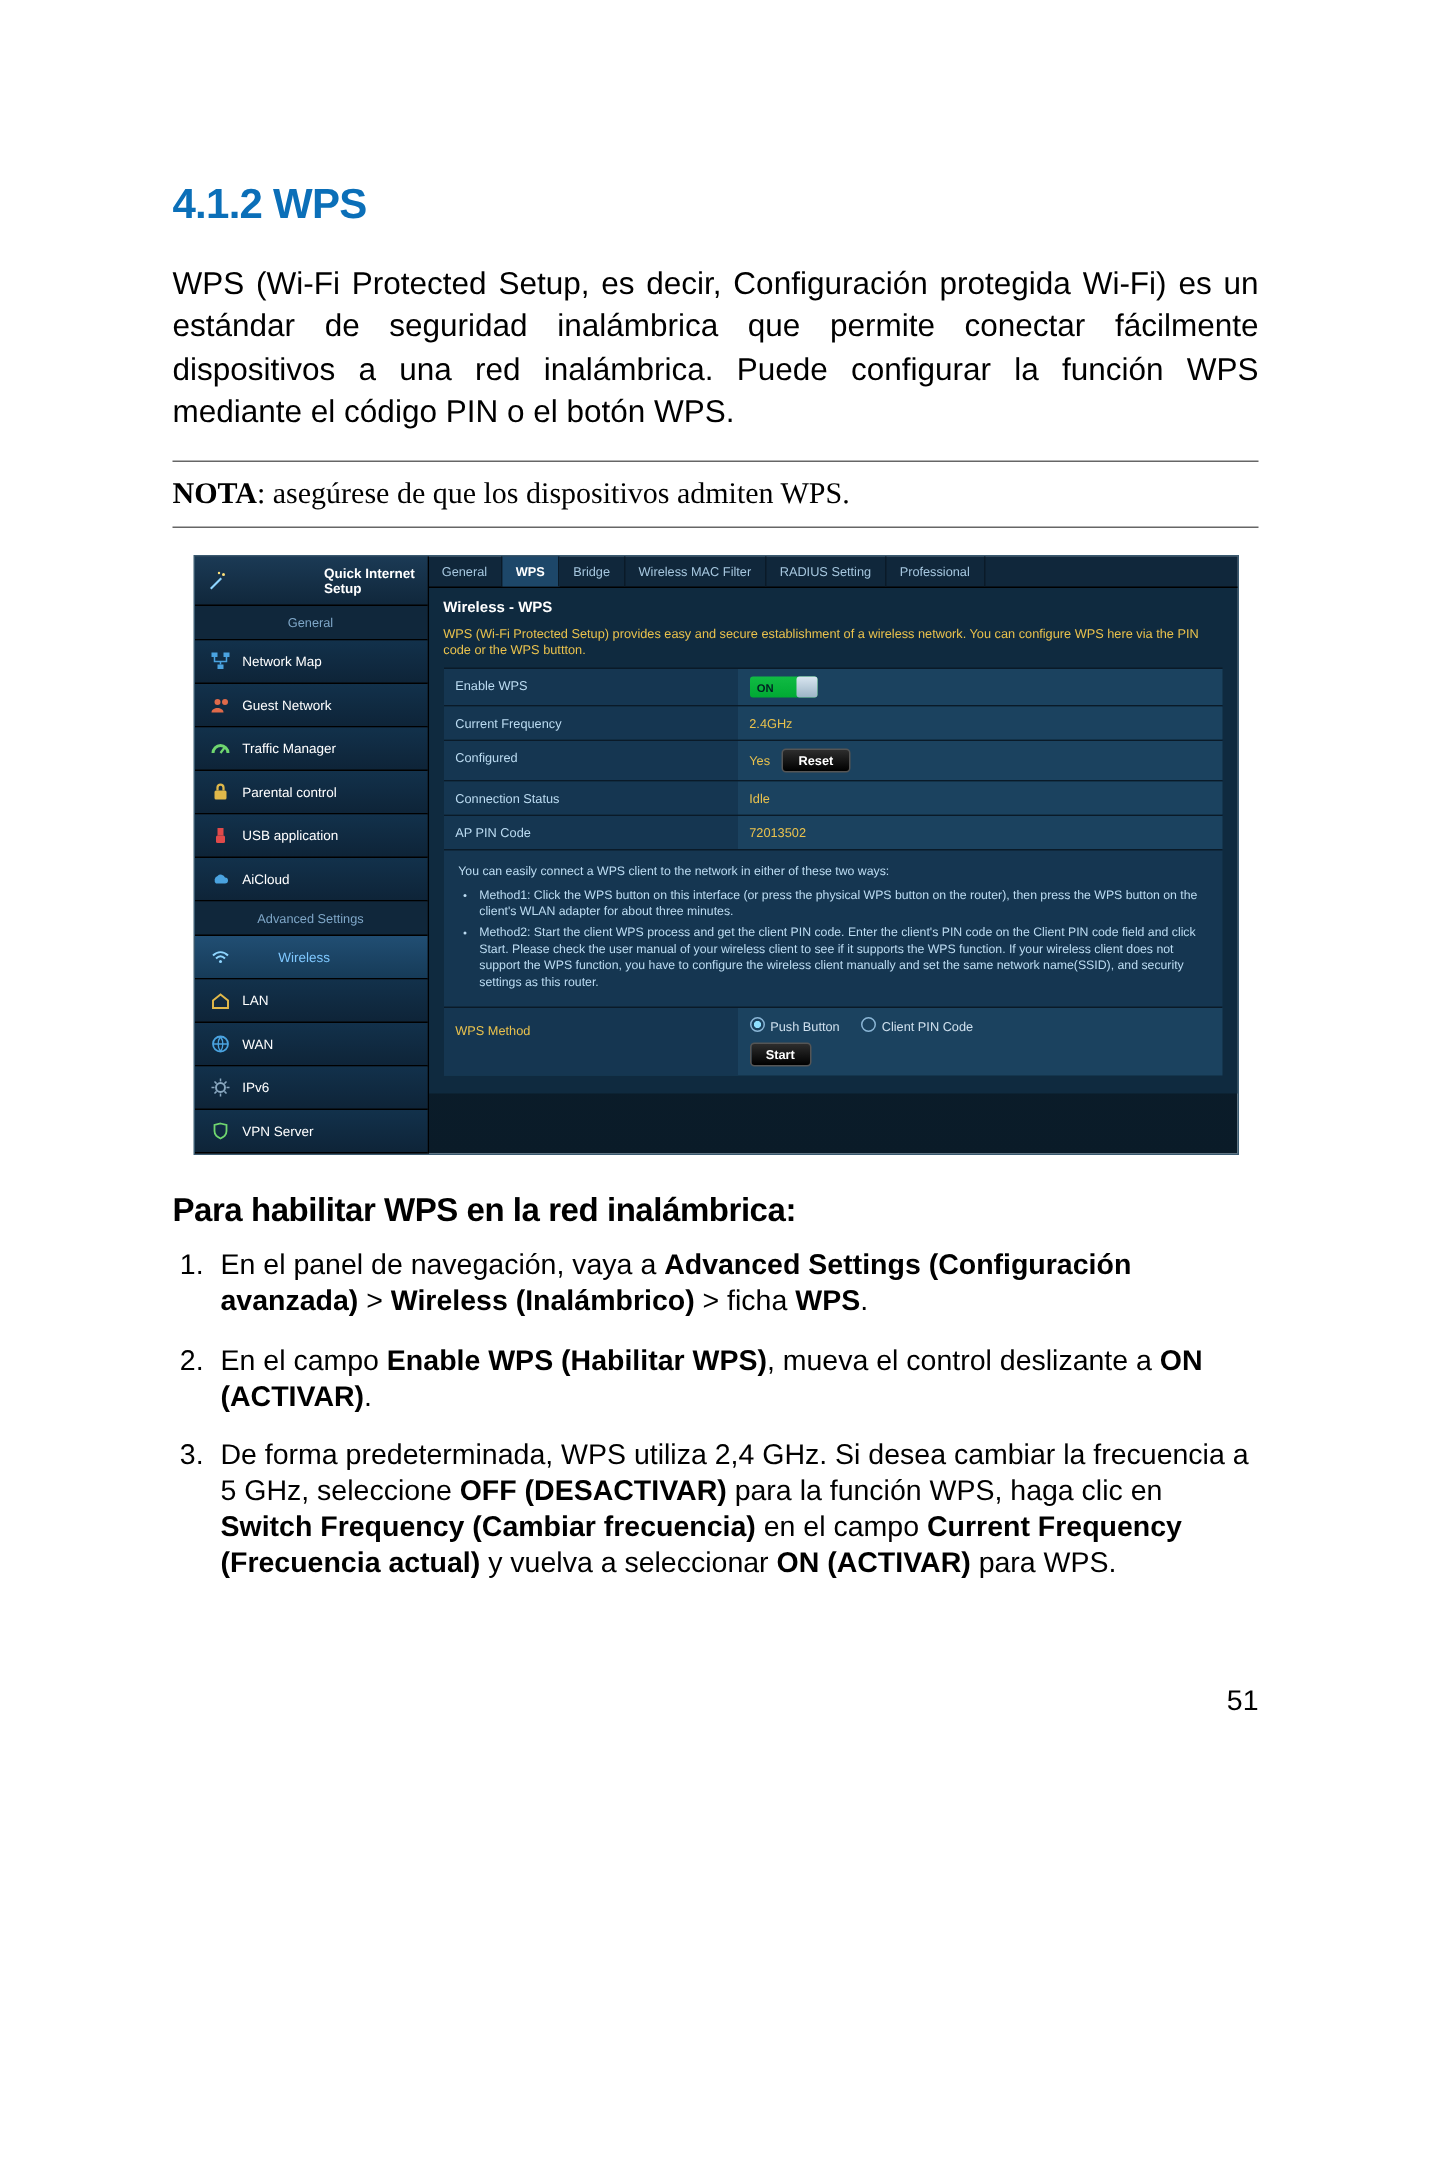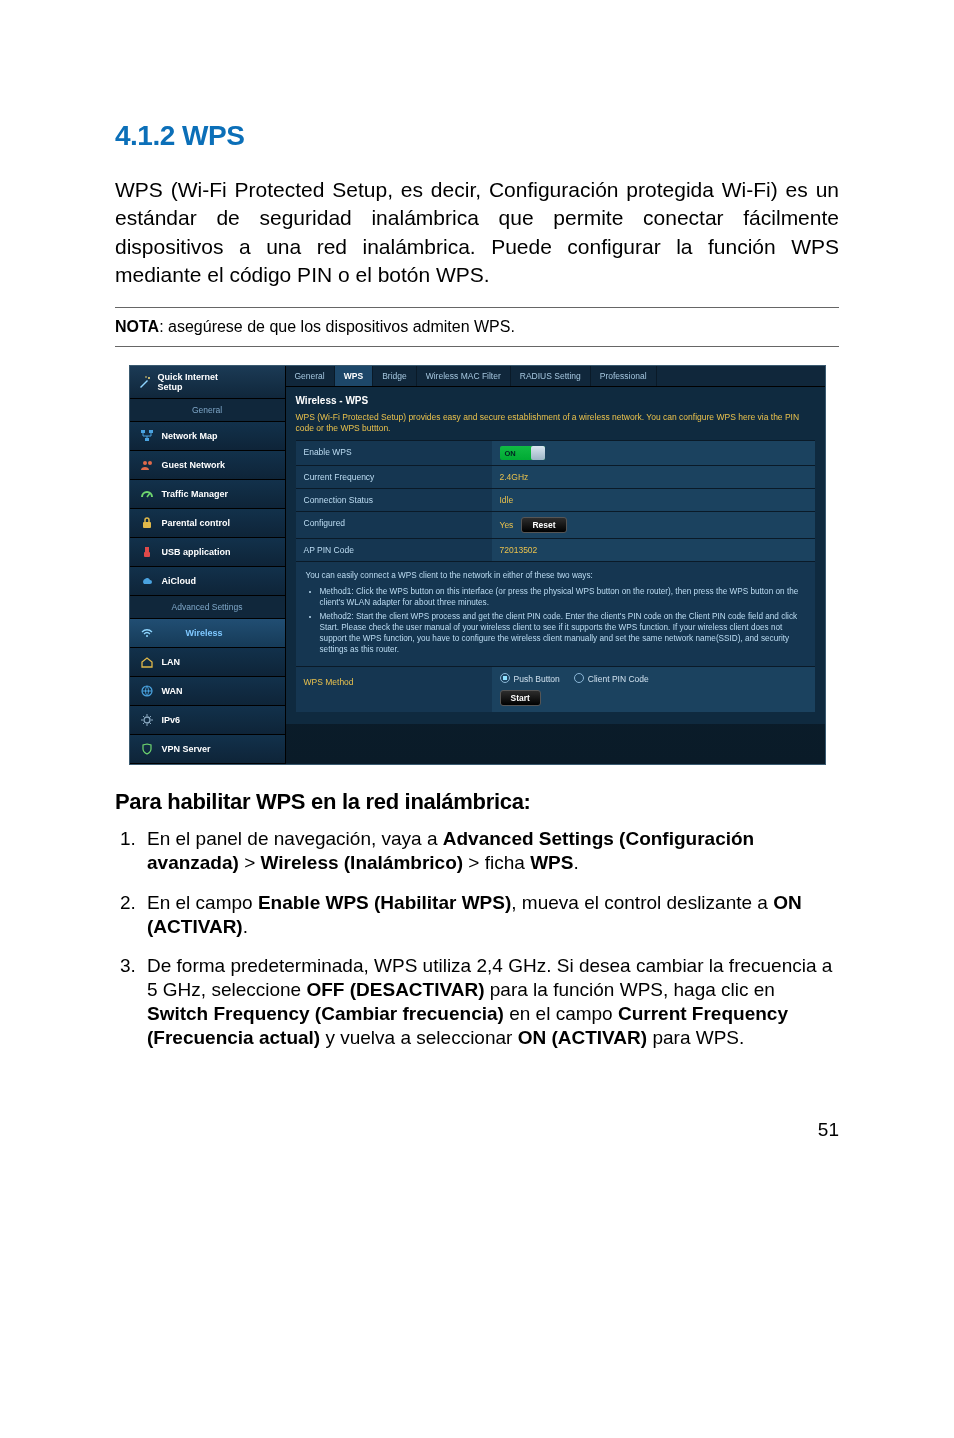--- a/index.html
+++ b/index.html
@@ -26,22 +26,23 @@
     line-height: 1.35;
     text-align: justify;
     margin: 0 0 18px 0;
   }
   hr.sep {
     border: none;
     border-top: 1px solid #666;
     margin: 0;
   }
   .note {
-    font-size: 16px;
+    font-size: 20px;
     padding: 10px 0;
+    font-family: Liberation Serif, serif;
   }
   .note b { font-weight: 700; }
   
   .router-shot {
     width: 695px;
     margin: 18px auto 24px auto;
     background: linear-gradient(#0d2233, #0a1b28);
     border: 1px solid #3a5a70;
     font-family: Arial, sans-serif;
     font-size: 9px;
@@ -55,37 +56,38 @@
   }
   .rs-qis {
     display: flex;
     align-items: center;
     gap: 6px;
     padding: 6px 8px;
     color: #fff;
     font-weight: 700;
     border-bottom: 1px solid #000;
     background: linear-gradient(#1b3a55, #10273b);
+    justify-content: space-between;
   }
   .rs-qis svg { flex: 0 0 auto; }
   .rs-heading {
     text-align: center;
     padding: 6px 0;
     color: #7fa7c8;
     background: #10273b;
     border-bottom: 1px solid #000;
     font-size: 8.5px;
   }
   .rs-item {
     display: flex;
     align-items: center;
     gap: 8px;
     padding: 7px 10px;
     color: #fff;
-    font-weight: 700;
+    font-weight: 400;
     border-bottom: 1px solid #000;
     background: linear-gradient(#12314b, #0e2438);
   }
   .rs-item.active { background: linear-gradient(#214e73, #163b58); gap: 32px; }
   .rs-item.subactive { color: #7fc8ff; }
   .rs-icon { width: 14px; height: 14px; display: inline-flex; align-items: center; justify-content: center; }
   .rs-main { flex: 1; display: flex; flex-direction: column; }
   .rs-topbar {
     display: flex;
     align-items: center;
@@ -371,29 +373,29 @@
             <div class="rs-toggle">
                 <span>ON</span>
               </div>
           </div>
         </div>
         <div class="rs-row">
           <div class="rs-cell-l">Current Frequency</div>
           <div class="rs-cell-r">2.4GHz</div>
         </div>
         <div class="rs-row">
-          <div class="rs-cell-l">Connection Status</div>
-          <div class="rs-cell-r">Idle</div>
-        </div>
-        <div class="rs-row">
           <div class="rs-cell-l">Configured</div>
           <div class="rs-cell-r">
             <span>Yes</span>
             <button class="rs-btn">Reset</button>
           </div>
+        </div>
+        <div class="rs-row">
+          <div class="rs-cell-l">Connection Status</div>
+          <div class="rs-cell-r">Idle</div>
         </div>
         <div class="rs-row">
           <div class="rs-cell-l">AP PIN Code</div>
           <div class="rs-cell-r">72013502</div>
         </div>
 
         <div class="rs-note">
           <div>You can easily connect a WPS client to the network in either of these two ways:</div>
           <ul>
             <li>Method1: Click the WPS button on this interface (or press the physical WPS button on the router), then press the WPS button on the client's WLAN adapter for about three minutes.</li>

